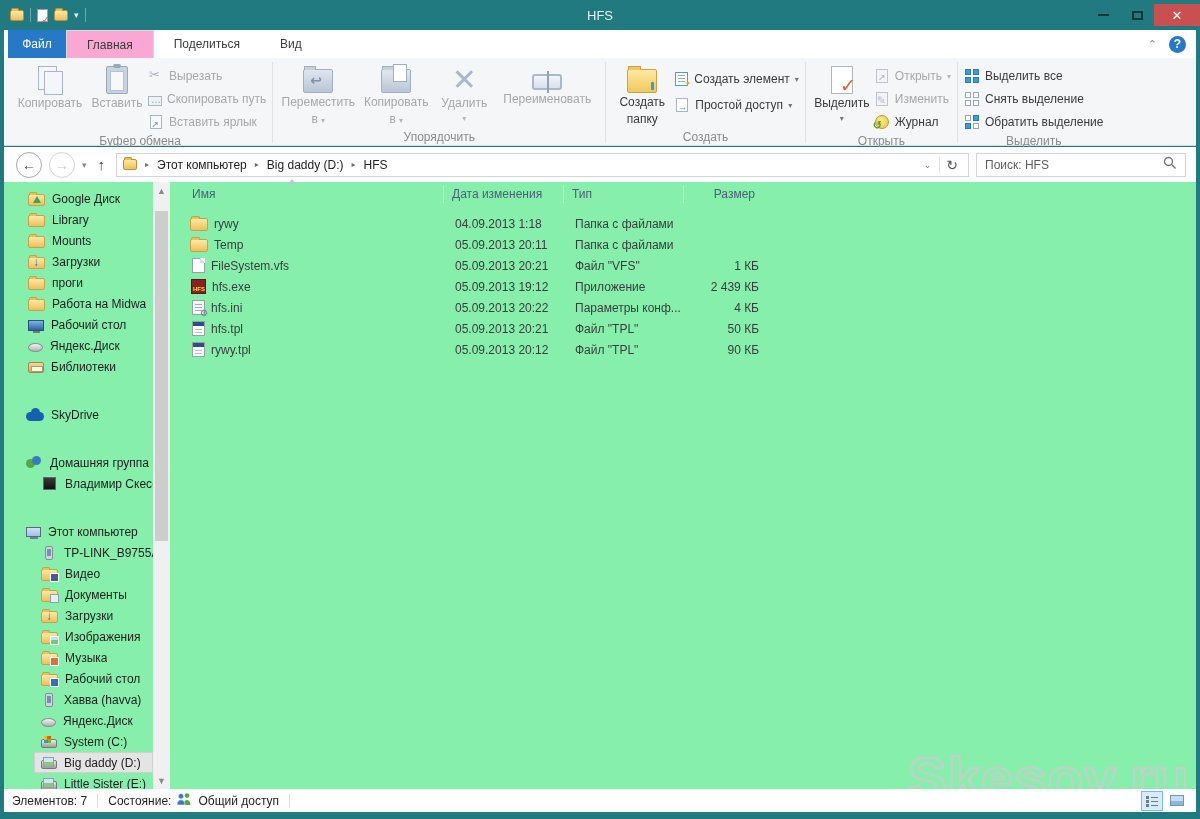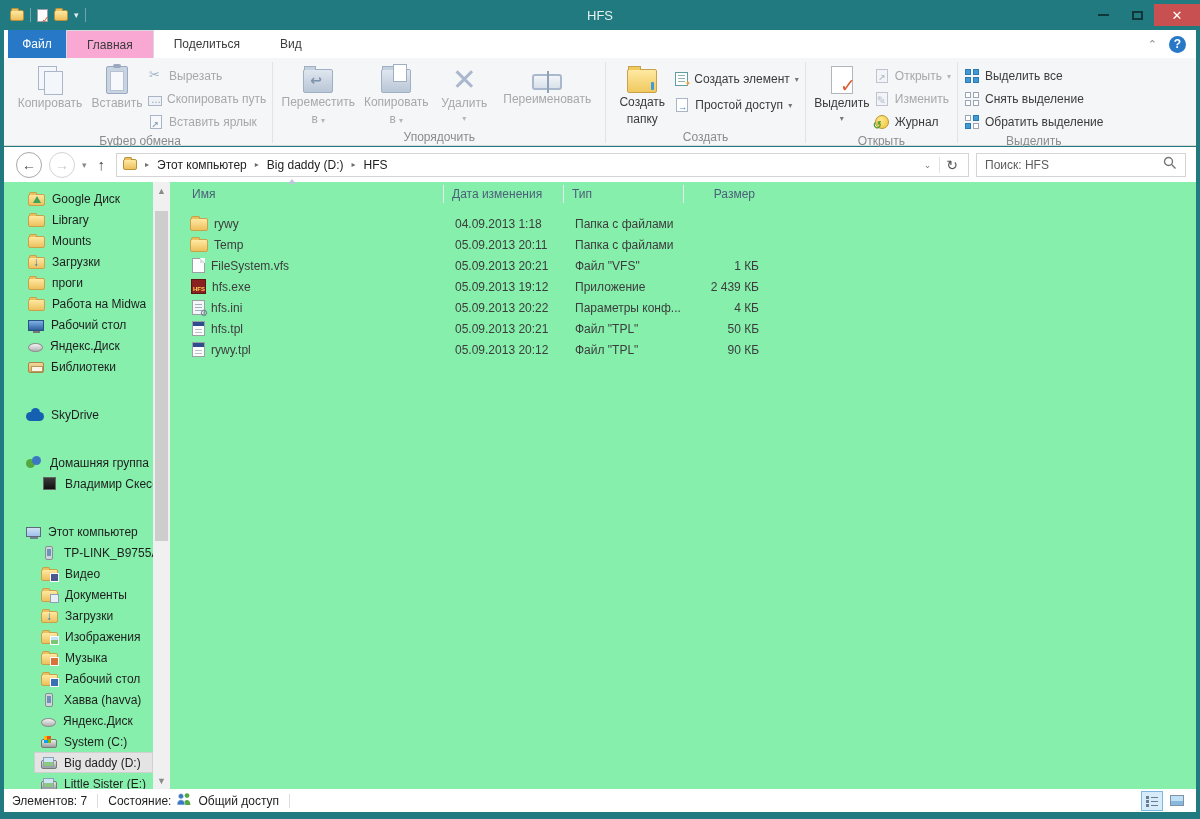--- a/index.html
+++ b/index.html
@@ -596,20 +596,21 @@
               <span>rywy.tpl</span>
             </div>
           <div class="fc-date">05.09.2013 20:12</div>
           <div class="fc-type">Файл "TPL"</div>
           <div class="fc-size">90 КБ</div>
         </div>
       </div>
     </div>
   </div>
 
+  <div class="watermark">Skesov.ru</div>
 
   <div class="statusbar">
     <span>Элементов: 7</span>
     <span class="st-sep"></span>
     <span class="st-state">
       <span>Состояние:</span>
       <span>
         <svg width="17" height="14" viewBox="0 0 17 14">
             <circle cx="11" cy="3.6" r="2.4" fill="#53a93f"></circle>
             <path d="M7.6 13c0-3.4 1.7-5 3.4-5s3.4 1.6 3.4 5z" fill="#53a93f"></path>

